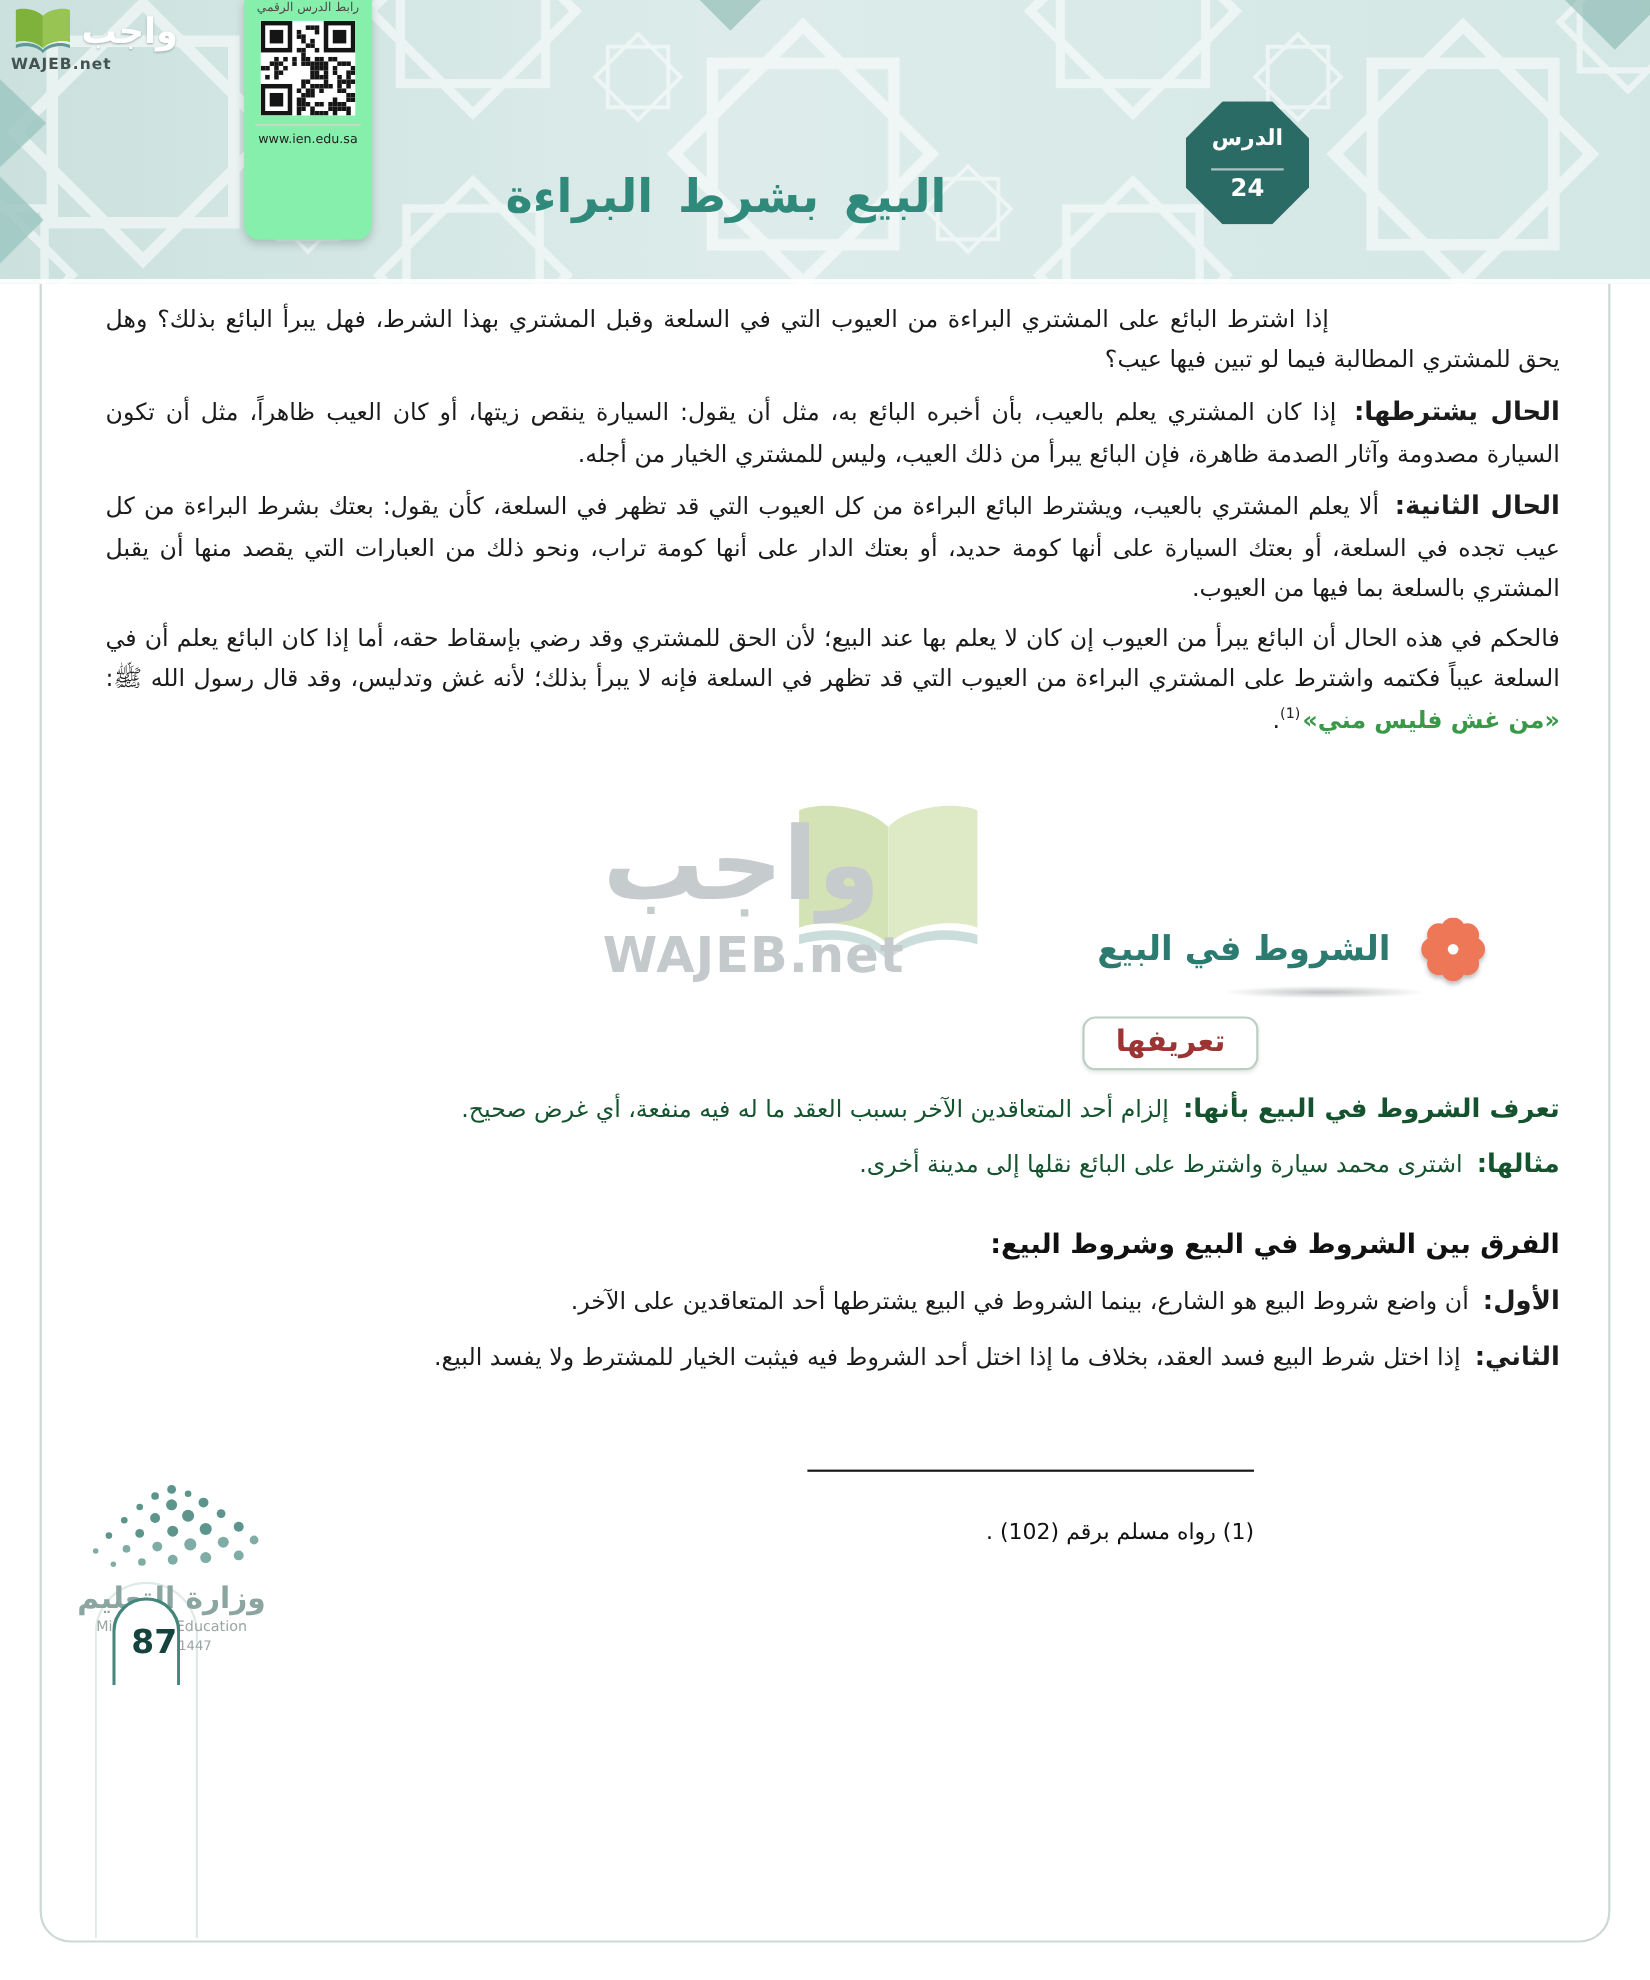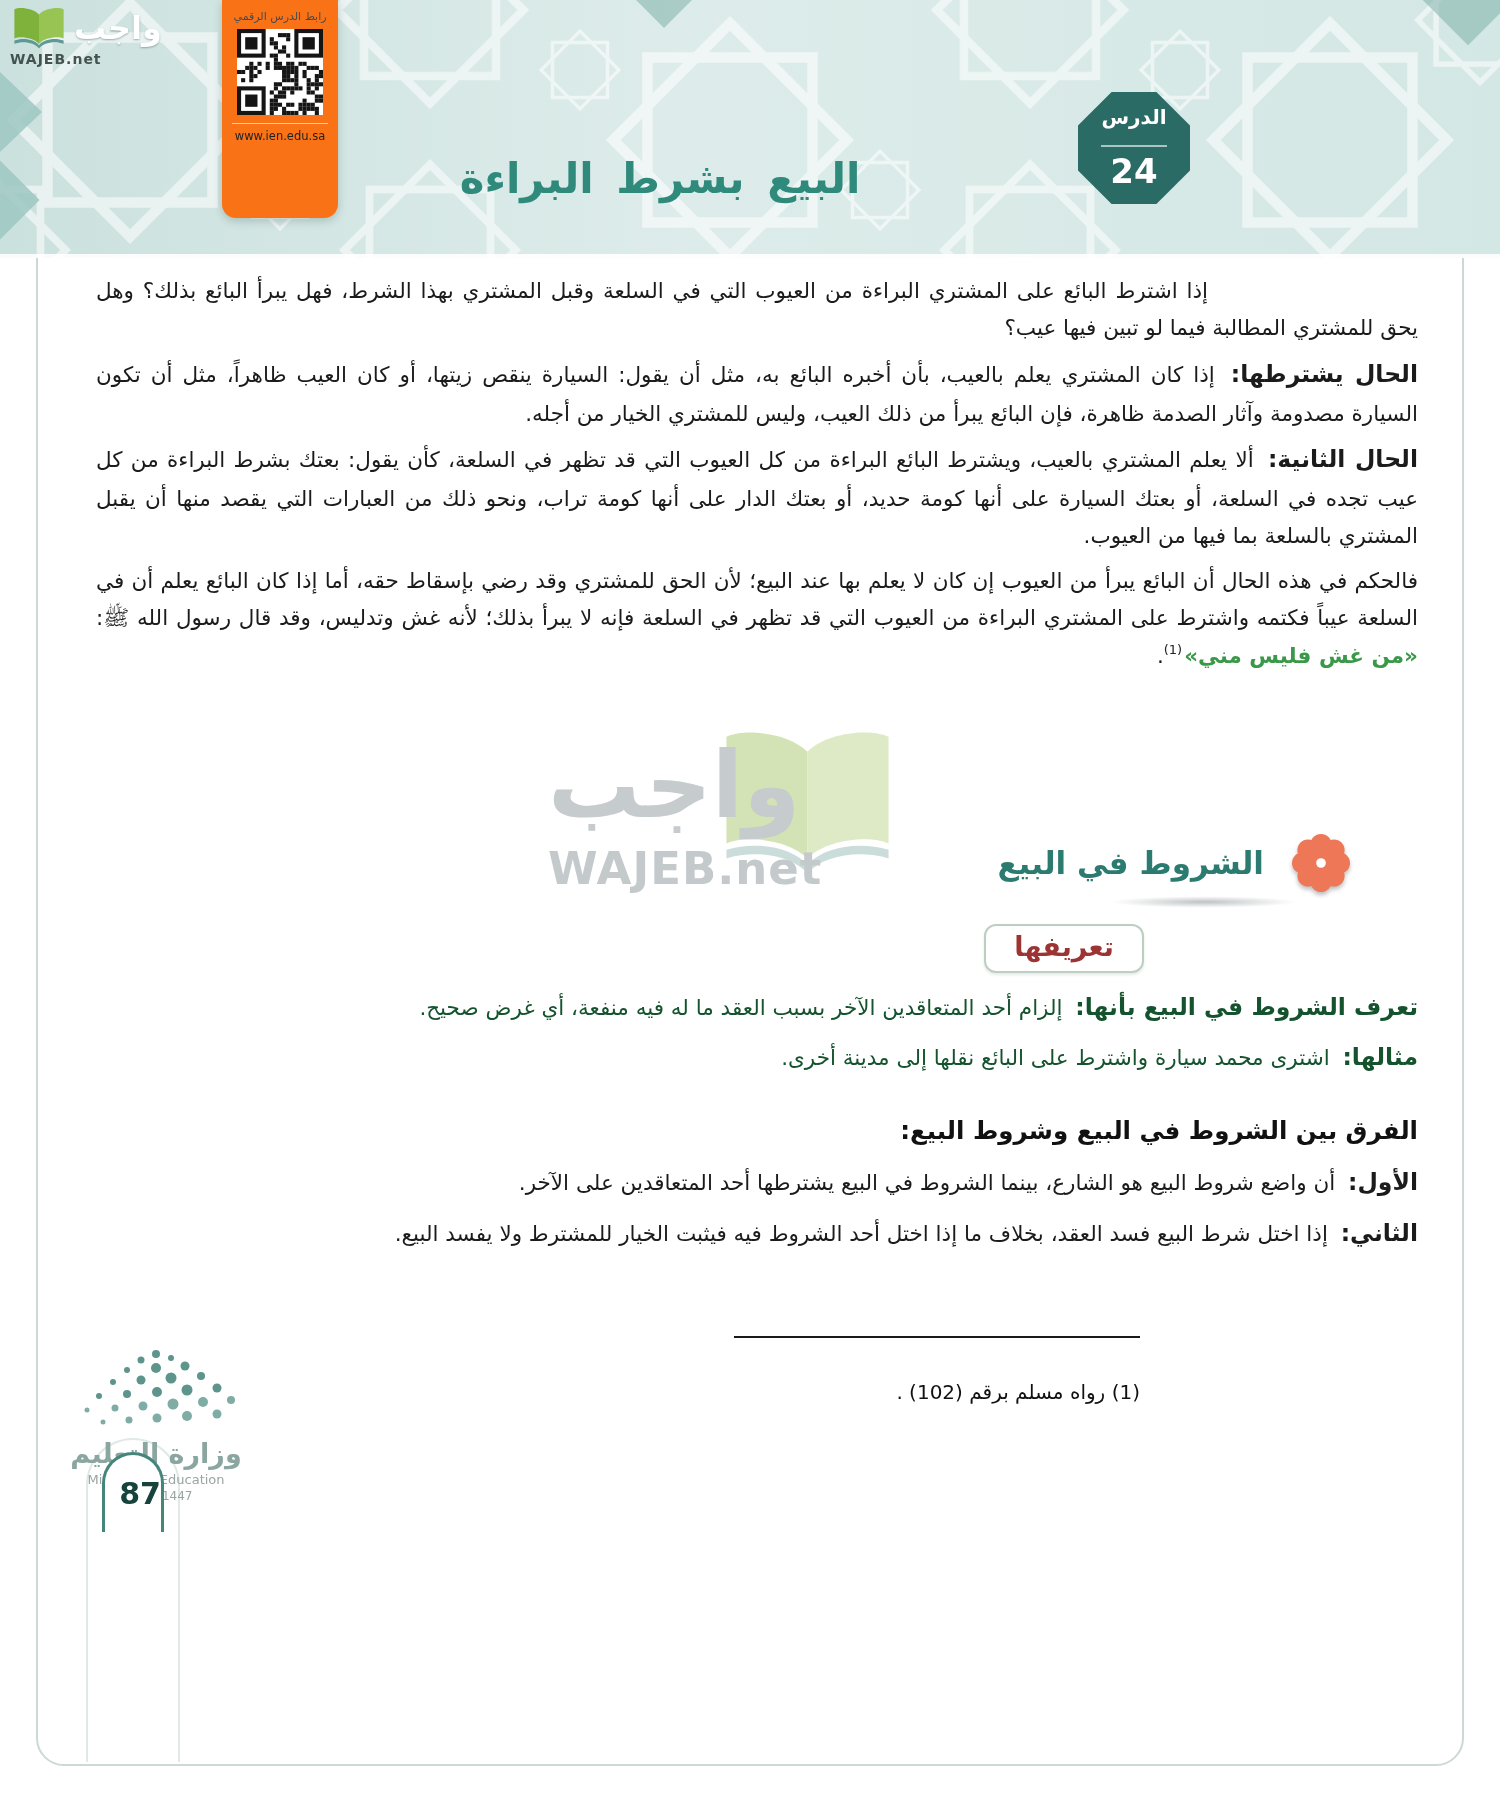--- a/index.html
+++ b/index.html
@@ -15,41 +15,41 @@
   .header-band { position:absolute; left:0; top:0; width:1500px; height:258px; overflow:hidden; }
   .header-band svg { display:block; }
 
   
   .brand { position:absolute; left:10px; top:6px; z-index:5; }
   .brand-row { display:flex; flex-direction:row; align-items:center; gap:6px; direction:rtl; }
   .brand-ar { font-size:32px; font-weight:bold; color:#ffffff; text-shadow:0 1px 2px rgba(60,90,80,.45); }
   .brand-en { display:block; font-size:14px; font-weight:bold; color:#44534f; letter-spacing:1px; direction:ltr; text-align:left; margin-top:1px; }
 
   
-  .qr-card { position:absolute; left:222px; top:0; width:116px; height:218px; background:#f97316;
+  .qr-card { position:absolute; left:222px; top:0; width:116px; height:218px; background:#86efac;
     border-radius:0 0 14px 14px; box-shadow:0 3px 8px rgba(40,70,65,.25); z-index:5;
-    display:flex; flex-direction:column; align-items:center; padding-top:10px; }
+    display:flex; flex-direction:column; align-items:center; }
   .qr-label { font-size:11px; color:#4a4a4a; text-align:center; margin-bottom:6px; }
   .qr-svg { background:#fff; }
   .qr-url { font-size:11.5px; color:#222; direction:ltr; margin-top:8px; border-top:1px solid #d8d8d8; padding-top:5px; width:96px; text-align:center; }
 
   
   .title { position:absolute; top:114px; left:430px; width:460px; text-align:center; z-index:5;
     font-size:42px; font-weight:bold; color:#2f8a7c; word-spacing:8px;margin-top:40px; }
 
   
   .lesson-badge { position:absolute; left:1078px; top:92px; width:112px; height:112px; z-index:5; }
   .lesson-badge-bg { position:absolute; inset:4px; background:#a9c9c4;
     clip-path:polygon(30% 0,70% 0,100% 30%,100% 70%,70% 100%,30% 100%,0 70%,0 30%);
     transform:rotate(22deg); }
   .lesson-badge-face { position:absolute; inset:0; background:#2b6b65;
     clip-path:polygon(30% 0,70% 0,100% 30%,100% 70%,70% 100%,30% 100%,0 70%,0 30%);
     display:flex; flex-direction:column; align-items:center; justify-content:center; color:#fff; }
   .lesson-word { font-size:20px; font-weight:bold; border-bottom:2px solid rgba(255,255,255,.6); padding-bottom:16px; margin-bottom:4px; }
-  .lesson-num { font-size:34px; font-weight:bold; direction:ltr; }
+  .lesson-num { font-size:22px; font-weight:bold; direction:ltr; }
 
   
   .watermark { position:absolute; left:520px; top:738px; width:420px; height:170px; z-index:1; pointer-events:none; }
   .wm-book { position:absolute; left:170px; top:-14px; opacity:.85; }
   .wm-ar { position:absolute; left:28px; top:-6px; font-size:92px; font-weight:bold; color:#c6cbcd; }
   .wm-en { position:absolute; left:28px; top:104px; font-size:45px; font-weight:bold; color:#c4c9cc; direction:ltr; letter-spacing:1px; }
 
   
   .content { position:absolute; right:82px; left:96px; top:272px; z-index:2;
     font-size:21.5px; line-height:1.74; color:#1b1b1b; text-align:justify; }

